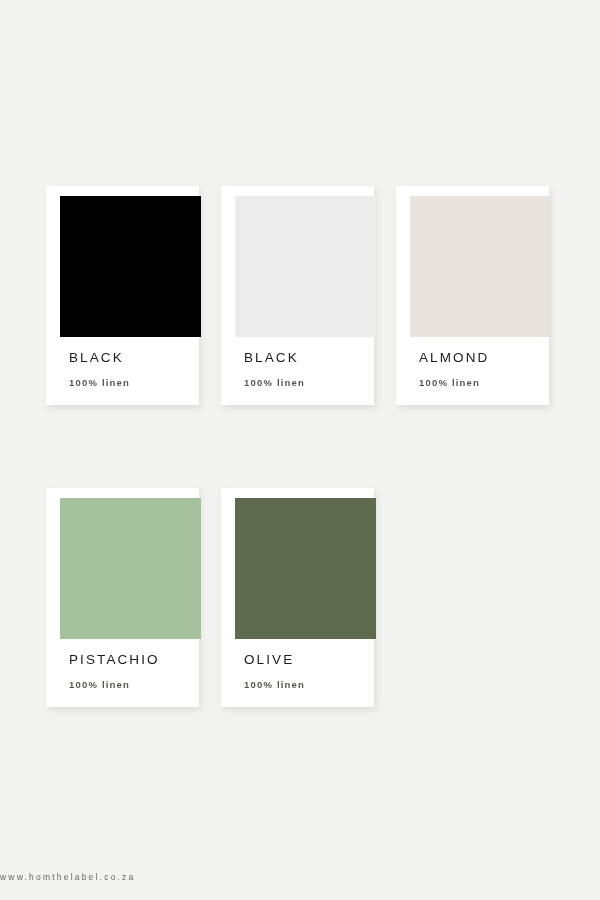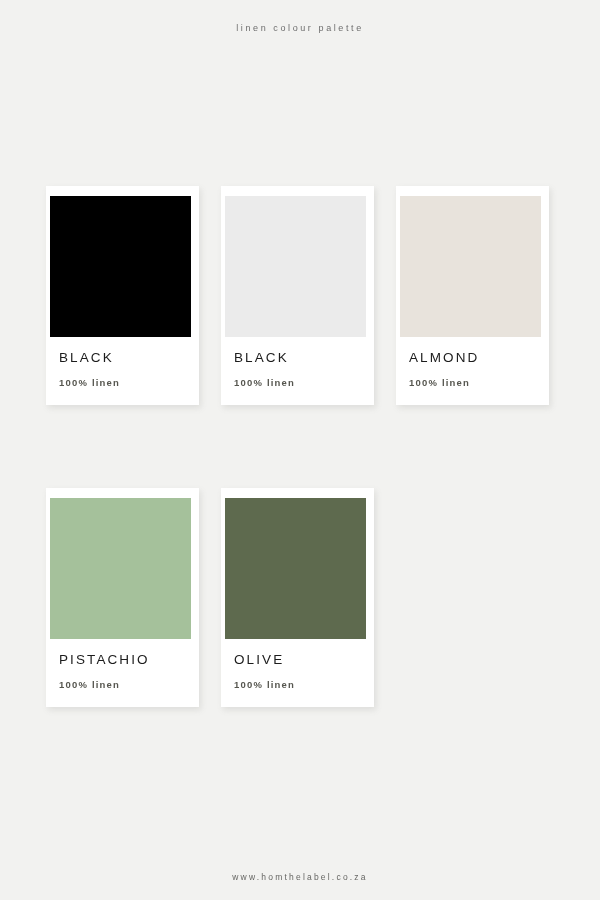--- a/index.html
+++ b/index.html
@@ -52,21 +52,21 @@
     flex-direction: row;
     margin-bottom: 83px;
   }
   .palette-row:last-child { margin-bottom: 0; }
 
   .swatch-card {
     width: 153px;
     height: 219px;
     background: #ffffff;
     box-sizing: border-box;
-    padding: 10px 6px 0 4px;
+    padding: 10px 6px 0 14px;
     margin-right: 22px;
     box-shadow: 2px 3px 6px rgba(120,120,115,0.16);
     position: relative;
     flex: 0 0 auto;
   }
   .swatch-card:last-child { margin-right: 12px; }
 
   .swatch-colour {
     width: 141px;
     height: 141px;
@@ -94,40 +94,37 @@
     margin-top: 10px;
     white-space: nowrap;
   }
 
   
   .footer {
     position: absolute;
     top: 866px;
     left: 0;
     width: 600px;
-    text-align: center;
+    text-align: left;
   }
   .footer-url {
     font-size: 8.5px;
     letter-spacing: 2.2px;
     color: #666663;
     font-weight: 400;
     line-height: 12px;
     display: inline-block;
     text-decoration: none;
   }
 </style>
 </head>
 <body style="background: rgb(242, 242, 240);">
 
 <div class="page">
 
-  <div class="header">
-    <span class="header-title">linen colour palette</span>
-  </div>
 
   <div class="palette-grid">
 
     <div class="palette-row">
 
       <div class="swatch-card">
         <div class="swatch-colour" style="background: rgb(0, 0, 0);"></div>
         <div class="swatch-meta">
           <div class="swatch-name">BLACK</div>
           <div class="swatch-sub">100% linen</div>

